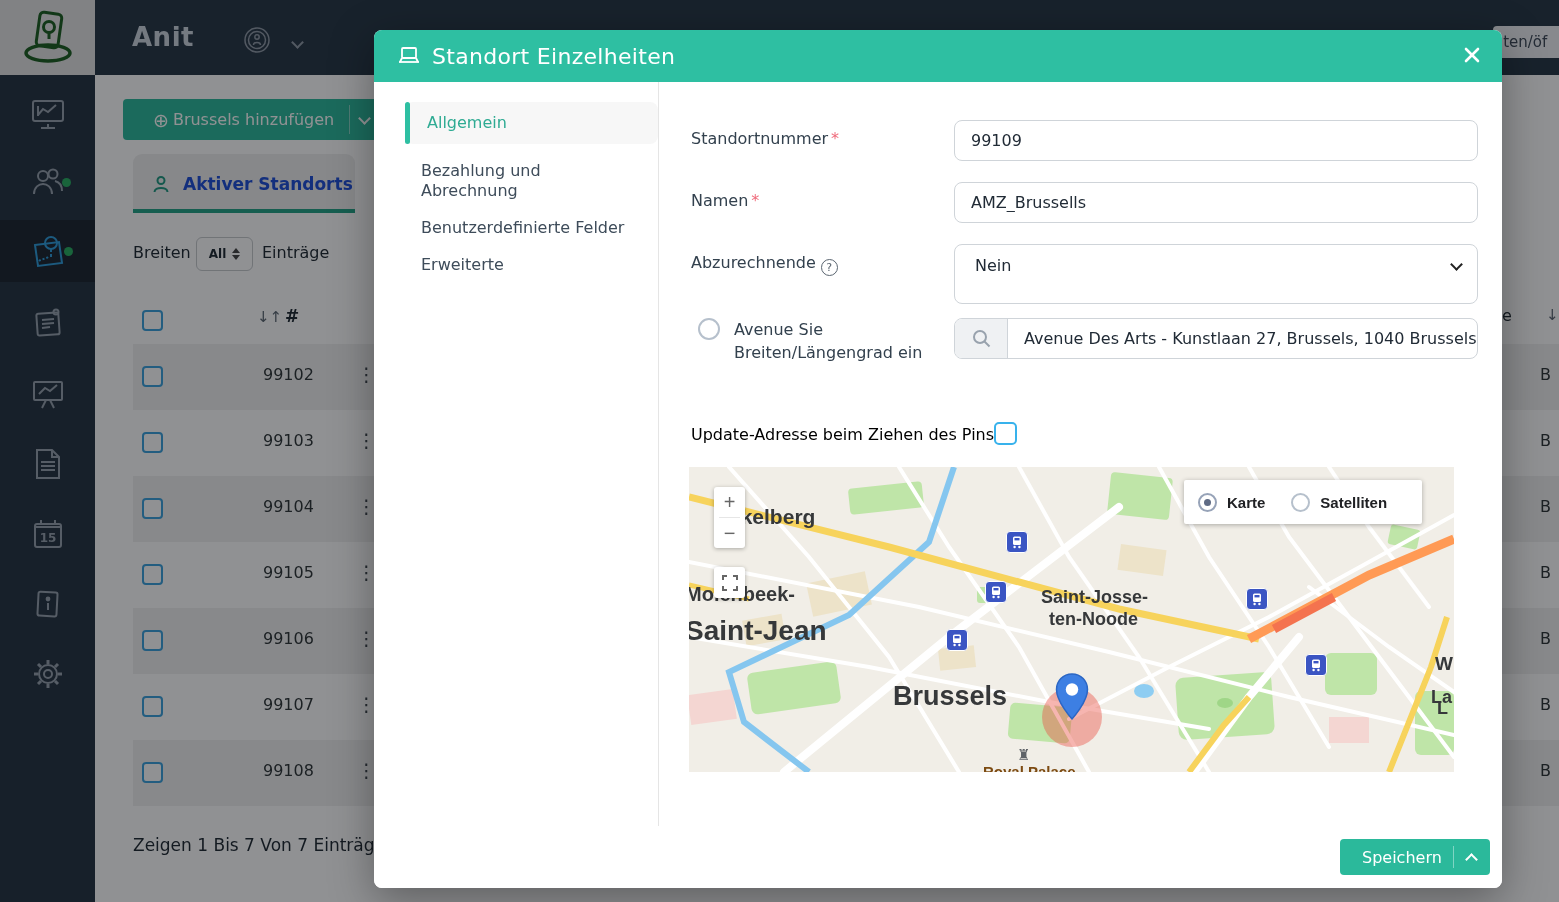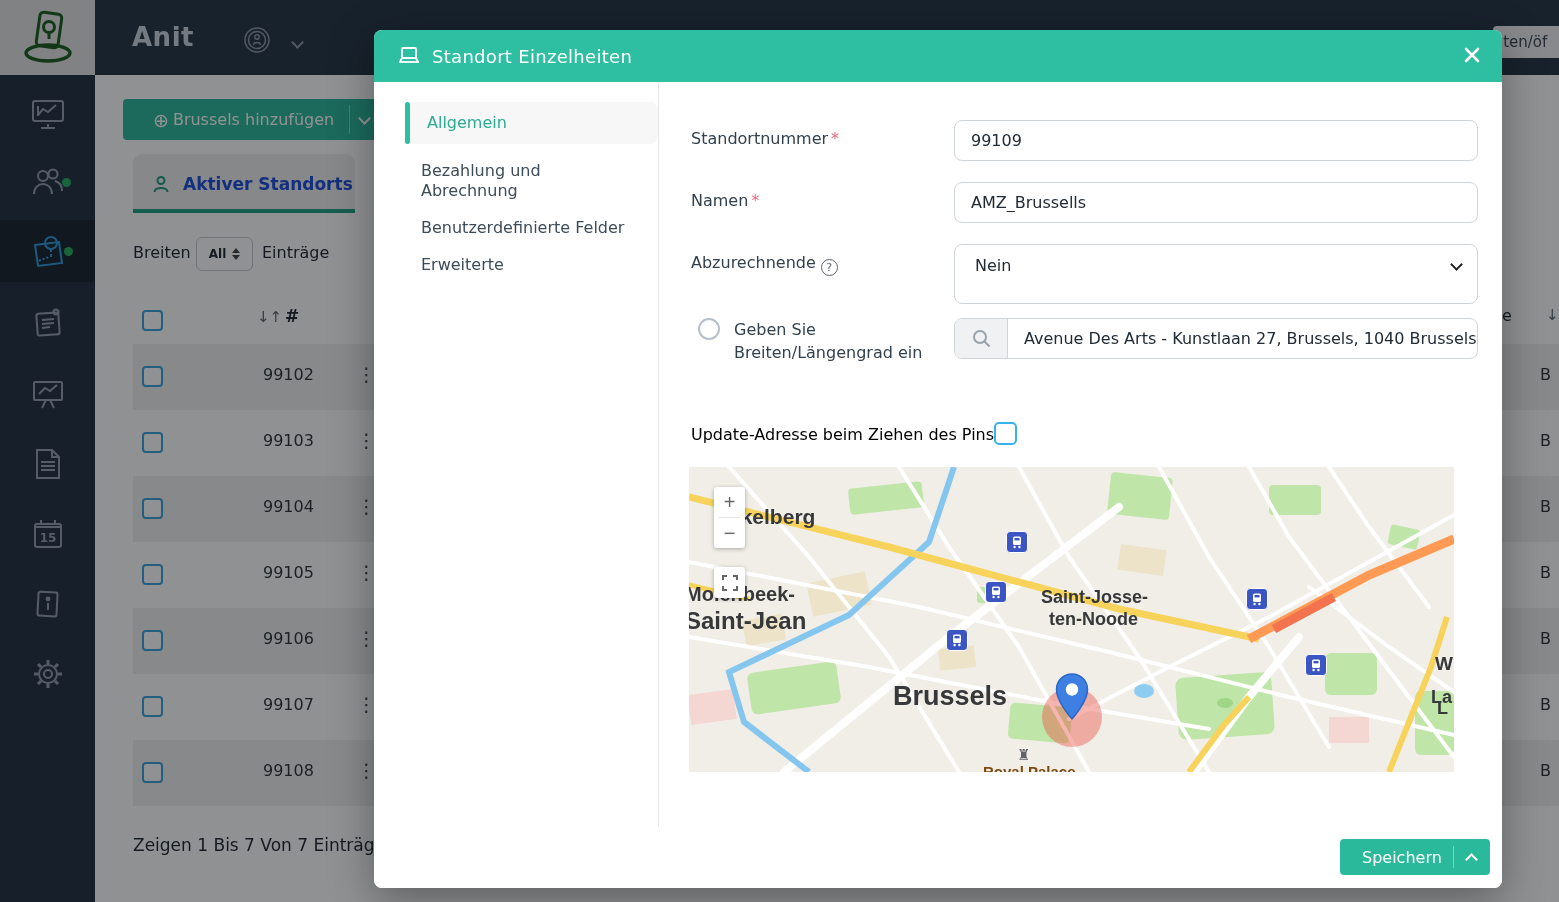--- a/index.html
+++ b/index.html
@@ -65,21 +65,21 @@
   .rhead-sort { left:1451px; top:231px; }
 
   
   .overlay { left:0; top:0; width:1559px; height:902px; background:rgba(8,11,16,.45); z-index:5; }
 
   
   .modal { left:374px; top:30px; width:1128px; height:858px; background:#fff; border-radius:8px;
            box-shadow:0 12px 44px rgba(0,0,0,.35); z-index:10; }
   .m-header { left:0; top:0; width:100%; height:52px; background:#2ebfa2; border-radius:8px 8px 0 0;
               display:flex; align-items:center; padding-left:24px; color:#fff; }
-  .m-title { font-size:18px; margin-left:12px; letter-spacing:.3px; }
+  .m-title { font-size:22px; margin-left:12px; letter-spacing:.3px; }
   .m-close { position:absolute; right:18px; top:15px; width:22px; height:22px; color:#fff; cursor:pointer; }
   .m-body { left:0; top:52px; width:100%; height:744px; display:flex; }
   .m-nav { width:294px; border-right:1px solid #e5e5e5; padding-top:20px; }
   .nav-active { position:relative; margin-left:31px; width:253px; height:42px; background:#f7f7f7;
                 border-radius:8px; color:#2eab93; font-size:16px; line-height:42px; padding-left:22px; }
   .nav-active::before { content:""; position:absolute; left:0; top:0; width:5px; height:42px;
                         background:#2ebfa2; border-radius:4px; }
   .nav-item { margin:17px 20px 0 47px; width:210px; font-size:16px; line-height:20px; color:#3e4c5a; }
   .m-form { flex:1; padding:38px 39px 0 32px; }
   .frow { display:flex; margin-bottom:21px; }
@@ -378,21 +378,21 @@
               <span>Nein</span>
               <span class="chv"></span>
             </div>
           </div>
         </div>
 
         <div class="frow" style="margin-bottom:0;">
           <div class="flabel" style="padding-top:0;">
             <div class="radio-line">
               <span class="radio"></span>
-              <span class="rlabel">Geben Sie Breiten/Längengrad ein</span>
+              <span class="rlabel">Avenue Sie Breiten/Längengrad ein</span>
             </div>
           </div>
           <div class="fctrl">
             <div class="search-group">
               <div class="search-addon">
                 <svg width="21" height="21" viewBox="0 0 21 21" fill="none" stroke="#98a2ad" stroke-width="2">
                   <circle cx="9" cy="9" r="6"></circle>
                     <line x1="13.5" y1="13.5" x2="18.5" y2="18.5"></line>
                 </svg>
               </div>
@@ -506,21 +506,21 @@
           
           <div class="red-circle"></div>
           <svg class="abs" style="left:366px; top:206px;" width="34" height="48" viewBox="0 0 34 48">
             <path d="M17 1 C8 1 1.5 8 1.5 16.5 C1.5 29 17 46 17 46 C17 46 32.5 29 32.5 16.5 C32.5 8 26 1 17 1 Z" fill="#3d7fe3" stroke="#2b66c4" stroke-width="1.5"></path>
             <circle cx="17" cy="16.5" r="6.2" fill="#ffffff"></circle>
           </svg>
 
           
           <div class="map-label" style="left:40px; top:38px; font-size:21px;">ekelberg</div>
           <div class="map-label" style="left:-4px; top:116px; font-size:20px;">Molenbeek-</div>
-          <div class="map-label" style="left:-4px; top:140px; font-size:24px;">Saint-Jean</div>
+          <div class="map-label" style="left:-4px; top:148px; font-size:28px;">Saint-Jean</div>
           <div class="map-label" style="left:352px; top:120px; font-size:18px;">Saint-Josse-</div>
           <div class="map-label" style="left:360px; top:142px; font-size:18px;">ten-Noode</div>
           <div class="map-label" style="left:204px; top:214px; font-size:27px;">Brussels</div>
           <div class="royal-ic">♜</div>
           <div class="map-label" style="left:294px; top:296px; font-size:15px; color:#7d4b12;">Royal Palace</div>
           <div class="map-label" style="left:746px; top:186px; font-size:19px;">W</div>
           <div class="map-label" style="left:742px; top:220px; font-size:18px;">La</div>
           <div class="map-label" style="left:748px; top:231px; font-size:18px;">L</div>
 
           
@@ -530,20 +530,26 @@
             <div class="zbtn">−</div>
           </div>
           <div class="fullscr">
             <svg width="16" height="16" viewBox="0 0 16 16" fill="none" stroke="#666" stroke-width="2">
               <path d="M1 5 L1 1 L5 1"></path>
                 <path d="M11 1 L15 1 L15 5"></path>
                 <path d="M15 11 L15 15 L11 15"></path>
                 <path d="M5 15 L1 15 L1 11"></path>
             </svg>
           </div>
+          <div class="mtoggle">
+            <span class="radio sel"></span>
+            <span class="tlabel">Karte</span>
+            <span class="radio"></span>
+            <span class="tlabel">Satelliten</span>
+          </div>
         </div>
       </div>
     </div>
 
     <div class="abs m-footer">
       <div class="save-btn">
         <span>Speichern</span>
         <span class="btn-div"></span>
         <span class="chv up"></span>
       </div>

